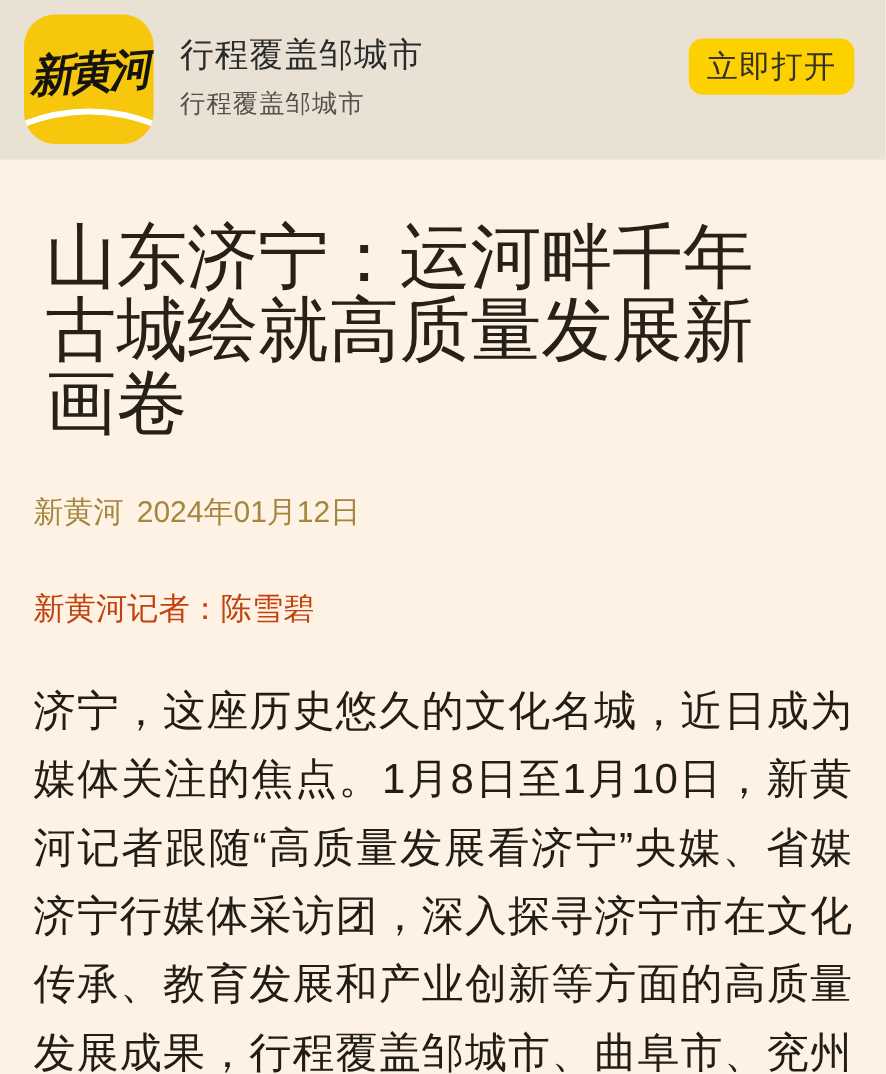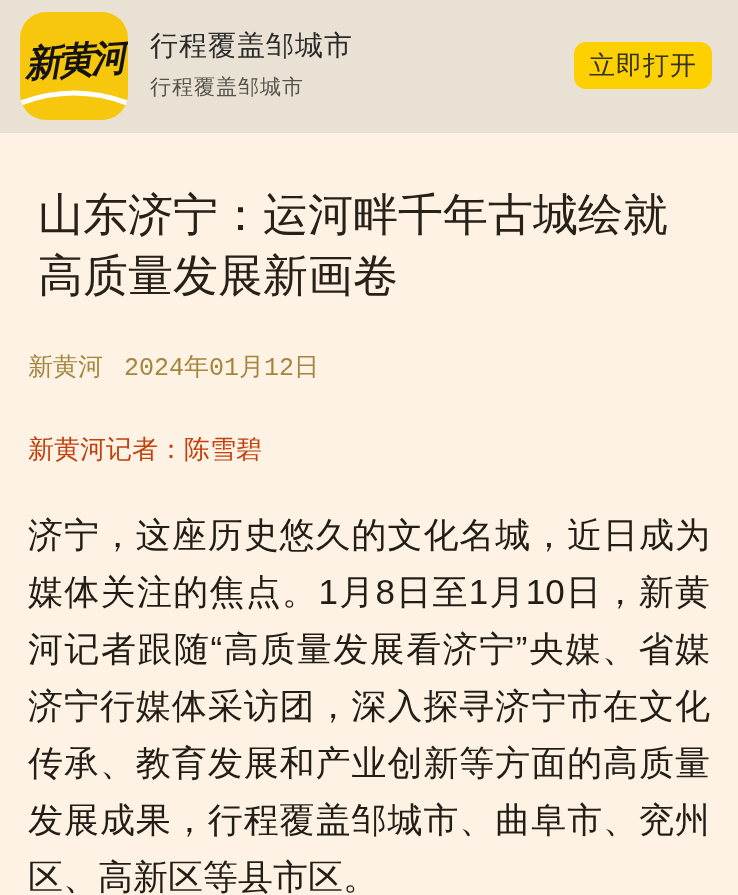--- a/index.html
+++ b/index.html
@@ -39,46 +39,46 @@
   .app-name {
     font-size: 28px; color: #2a2a2a; letter-spacing: 1px;
     line-height: 32px;
   }
   .app-tagline {
     margin-top: 13px;
     font-size: 21px; color: #55524b; letter-spacing: 1px;
     line-height: 24px;
   }
   .open-btn {
-    position: absolute; right: 26px; top: 42px;
+    position: absolute; right: 26px; top: 32px;
     width: 138px; height: 47px;
     background: #fdd000;
     border: none; border-radius: 12px;
     font-family: inherit;
     font-size: 26px; color: #343127; letter-spacing: 1px;
     display: flex; align-items: center; justify-content: center;
     cursor: pointer;
   }
 
   
   .article { padding: 0 28px; }
   .article-title {
     margin: 0; margin-top: 51px; padding-left: 10px;
     max-width: 642px;
-    font-size: 45px; font-weight: 400;
+    font-size: 59px; font-weight: 400;
     line-height: 61px;
     color: #272118;
     letter-spacing: 0px;
   }
   .meta-line {
     margin-top: 43px;
     font-size: 25px; color: #a5863e;
     line-height: 34px;
   }
-  .meta-line .meta-date { margin-left: 14px; font-family: Liberation Mono, monospace; }
+  .meta-line .meta-date { margin-left: 4px; }
   .reporter-line {
     margin-top: 46px;
     font-size: 26px; color: #c2410c;
     line-height: 34px;
   }
   .article-body {
     margin: 0; margin-top: 40px;
     font-size: 35px; color: #221d15;
     line-height: 57px;
     text-align: justify;

